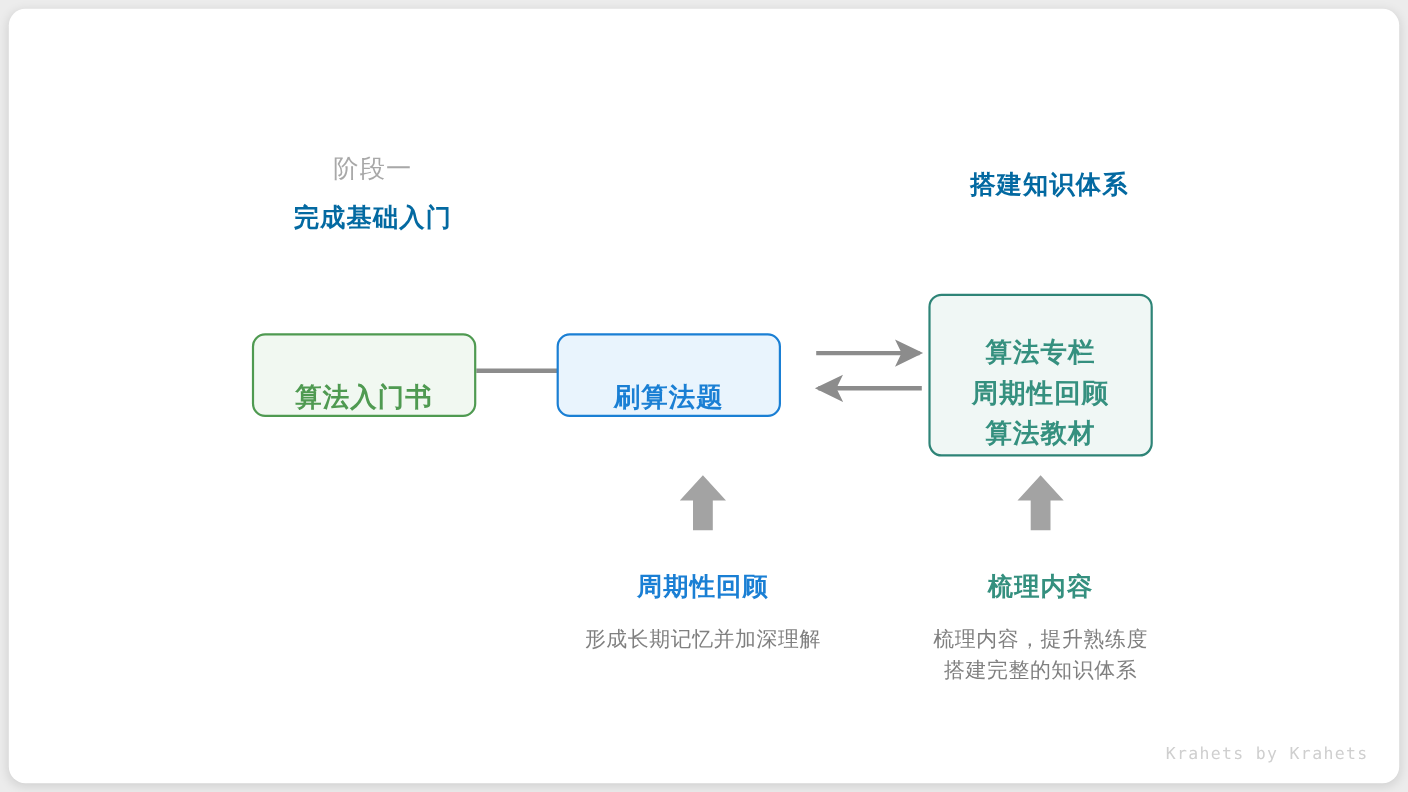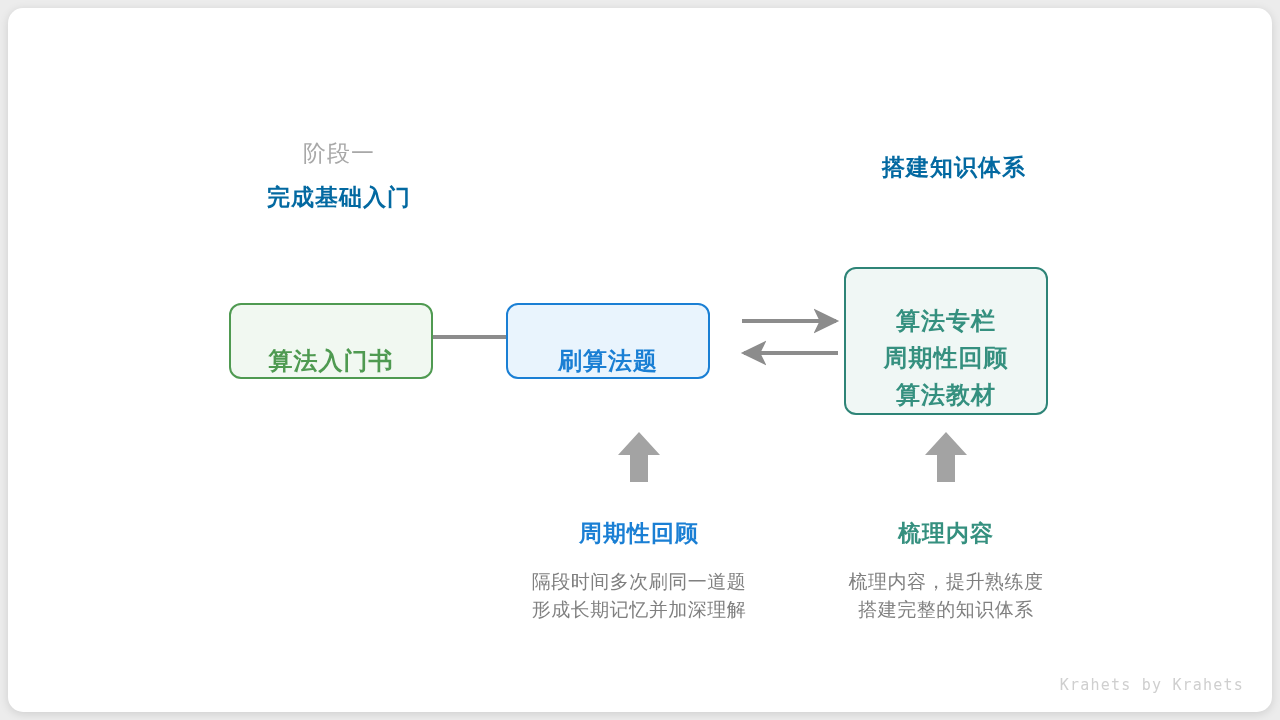--- a/index.html
+++ b/index.html
@@ -152,21 +152,20 @@
 
   <div class="node node-teal" style="left:836px; top:259px; width:204px; height:148px;">
     <div class="line">算法专栏</div>
     <div class="line">周期性回顾</div>
     <div class="line">算法教材</div>
   </div>
 
   <div class="annot" style="left:481px; top:510px;">
     <div class="a-title a-blue">周期性回顾</div>
     <div class="a-desc">
-      <div>隔段时间多次刷同一道题</div>
       <div>形成长期记忆并加深理解</div>
     </div>
   </div>
 
   <div class="annot" style="left:788px; top:510px;">
     <div class="a-title a-teal">梳理内容</div>
     <div class="a-desc">
       <div>梳理内容，提升熟练度</div>
       <div>搭建完整的知识体系</div>
     </div>

